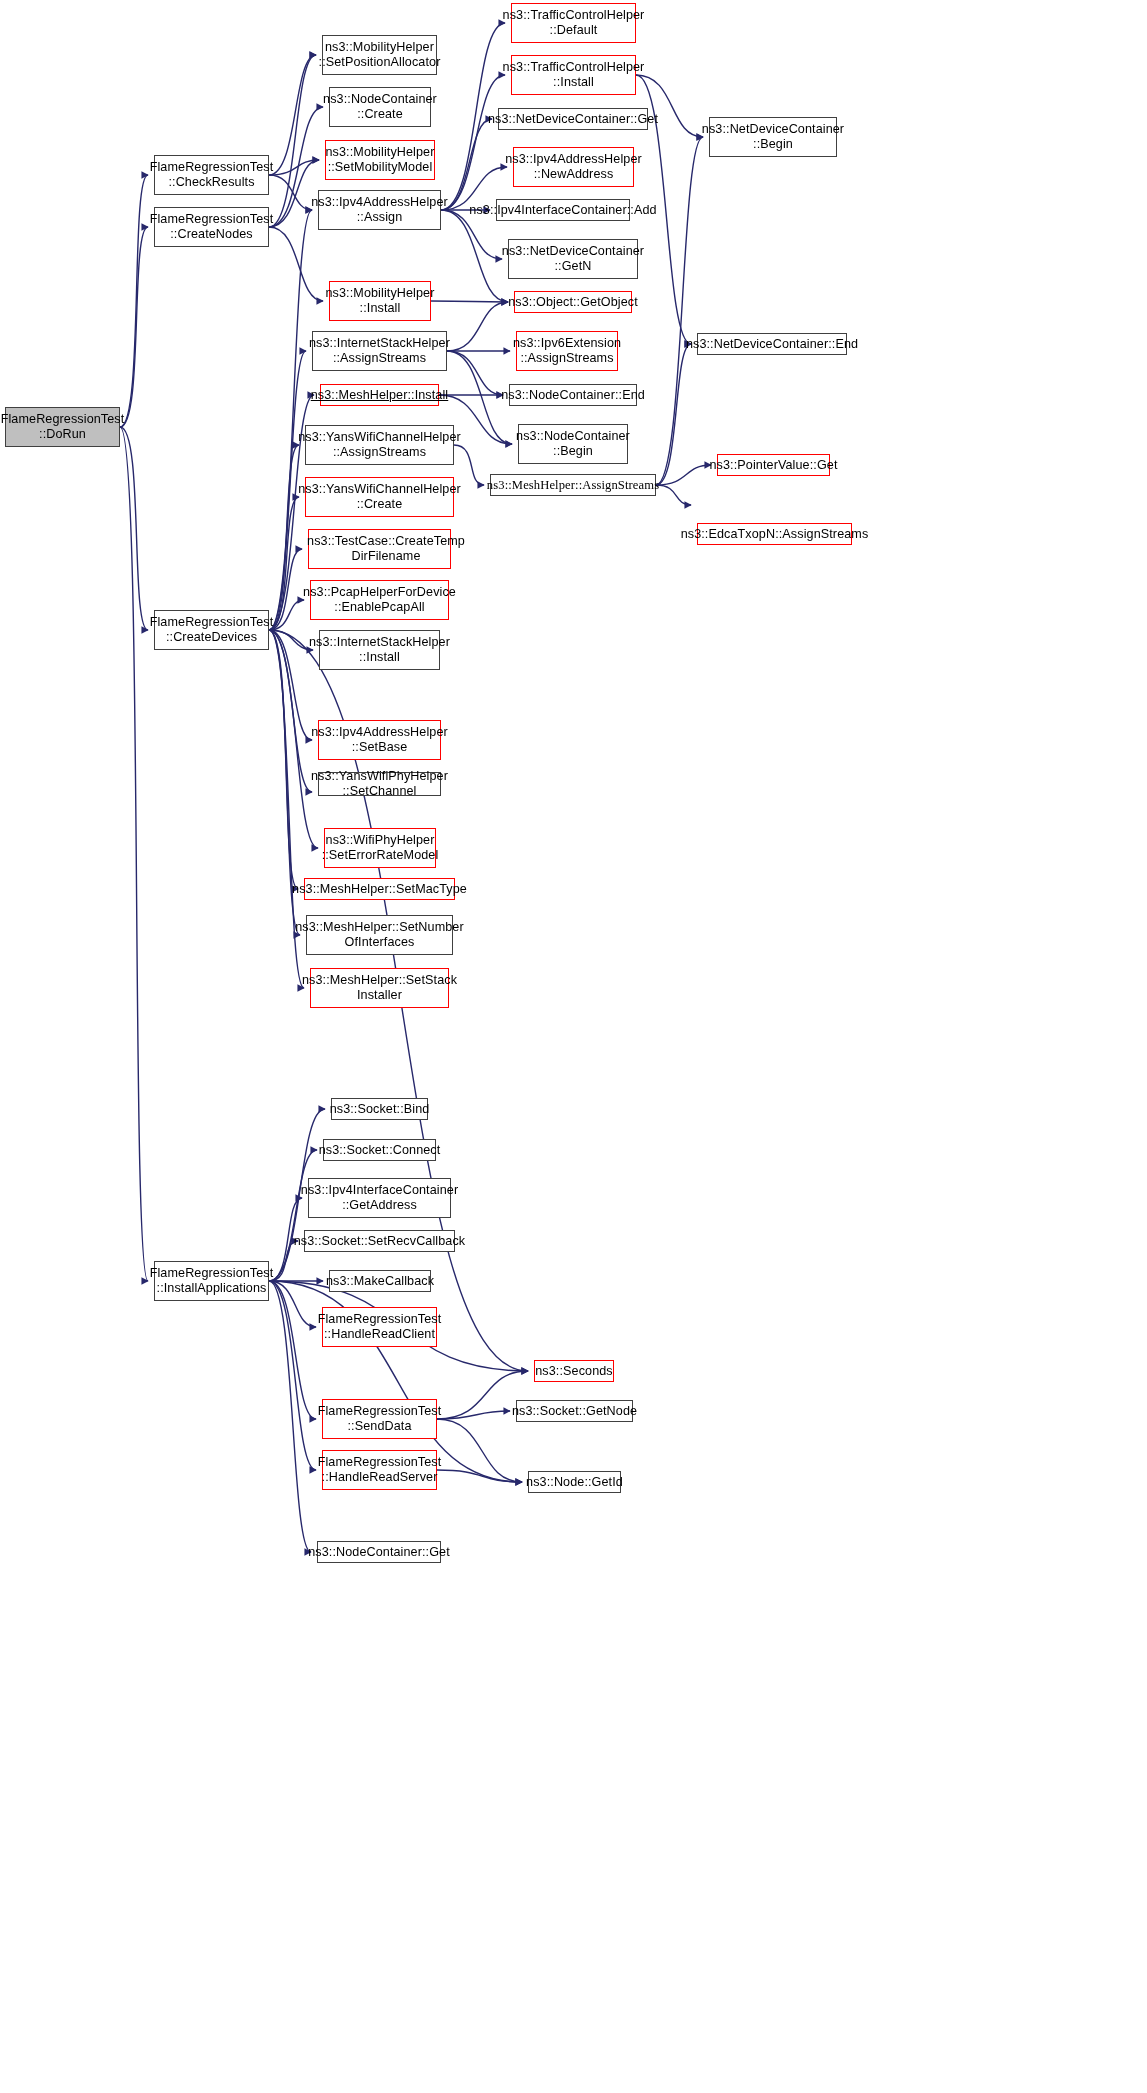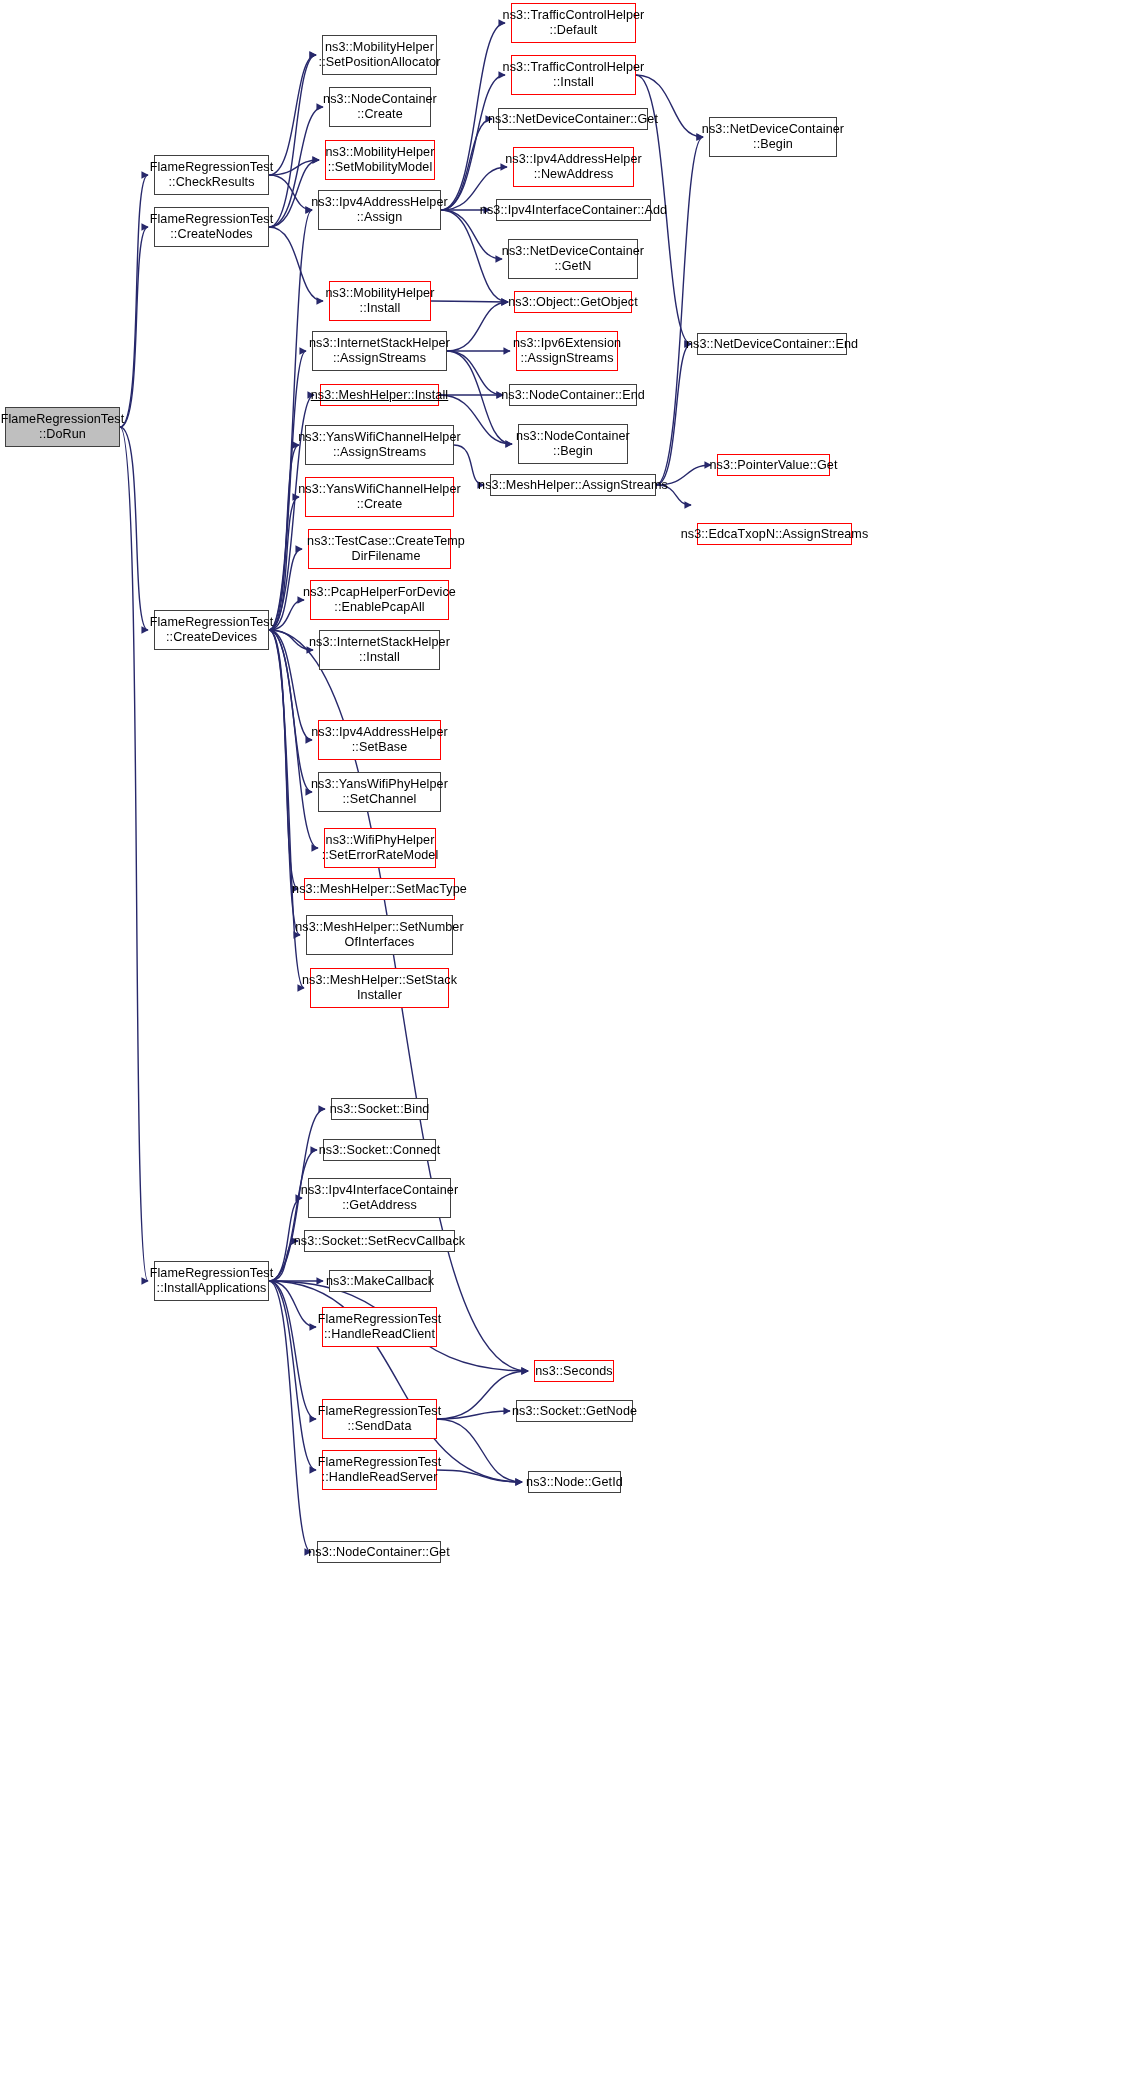--- a/index.html
+++ b/index.html
@@ -155,21 +155,21 @@
       <div class="node red" style="left: 305px; top: 477px; width: 149px; height: 40px;">ns3::YansWifiChannelHelper
 ::Create</div>
       <div class="node red" style="left: 308px; top: 529px; width: 143px; height: 40px; padding-left: 16px;">ns3::TestCase::CreateTemp
 DirFilename</div>
       <div class="node red" style="left: 310px; top: 580px; width: 139px; height: 40px;">ns3::PcapHelperForDevice
 ::EnablePcapAll</div>
       <div class="node" style="left: 319px; top: 630px; width: 121px; height: 40px;">ns3::InternetStackHelper
 ::Install</div>
       <div class="node red" style="left: 318px; top: 720px; width: 123px; height: 40px;">ns3::Ipv4AddressHelper
 ::SetBase</div>
-      <div class="node" style="left: 318px; top: 772px; width: 123px; height: 40px;">ns3::YansWifiPhyHelper
+      <div class="node" style="left: 318px; top: 772px; width: 123px; height: 24px;">ns3::YansWifiPhyHelper
 ::SetChannel</div>
       <div class="node red" style="left: 324px; top: 828px; width: 112px; height: 40px;">ns3::WifiPhyHelper
 ::SetErrorRateModel</div>
       <div class="node red" style="left: 304px; top: 878px; width: 151px; height: 22px;">ns3::MeshHelper::SetMacType</div>
       <div class="node" style="left: 306px; top: 915px; width: 147px; height: 40px;">ns3::MeshHelper::SetNumber
 OfInterfaces</div>
       <div class="node red" style="left: 310px; top: 968px; width: 139px; height: 40px;">ns3::MeshHelper::SetStack
 Installer</div>
       <div class="node" style="left: 331px; top: 1098px; width: 97px; height: 22px;">ns3::Socket::Bind</div>
       <div class="node" style="left: 323px; top: 1139px; width: 113px; height: 22px;">ns3::Socket::Connect</div>
@@ -184,30 +184,30 @@
       <div class="node red" style="left: 322px; top: 1450px; width: 115px; height: 40px;">FlameRegressionTest
 ::HandleReadServer</div>
       <div class="node" style="left: 317px; top: 1541px; width: 124px; height: 22px;">ns3::NodeContainer::Get</div>
       <div class="node red" style="left: 511px; top: 3px; width: 125px; height: 40px;">ns3::TrafficControlHelper
 ::Default</div>
       <div class="node red" style="left: 511px; top: 55px; width: 125px; height: 40px;">ns3::TrafficControlHelper
 ::Install</div>
       <div class="node" style="left: 498px; top: 108px; width: 150px; height: 22px;">ns3::NetDeviceContainer::Get</div>
       <div class="node red" style="left: 513px; top: 147px; width: 121px; height: 40px;">ns3::Ipv4AddressHelper
 ::NewAddress</div>
-      <div class="node" style="left: 496px; top: 199px; width: 155px; height: 22px;">ns3::Ipv4InterfaceContainer::Add</div>
+      <div class="node" style="left: 496px; top: 199px; width: 134px; height: 22px;">ns3::Ipv4InterfaceContainer::Add</div>
       <div class="node" style="left: 508px; top: 239px; width: 130px; height: 40px;">ns3::NetDeviceContainer
 ::GetN</div>
       <div class="node red" style="left: 514px; top: 291px; width: 118px; height: 22px;">ns3::Object::GetObject</div>
       <div class="node red" style="left: 516px; top: 331px; width: 102px; height: 40px;">ns3::Ipv6Extension
 ::AssignStreams</div>
       <div class="node" style="left: 509px; top: 384px; width: 128px; height: 22px;">ns3::NodeContainer::End</div>
       <div class="node" style="left: 518px; top: 424px; width: 110px; height: 40px;">ns3::NodeContainer
 ::Begin</div>
-      <div class="node" style="left: 490px; top: 474px; width: 166px; height: 22px;">ns3::MeshHelper::AssignStreams</div>
+      <div class="node" style="left: 490px; top: 474px; width: 166px; height: 22px; font-family: Liberation Serif, serif;">ns3::MeshHelper::AssignStreams</div>
       <div class="node red" style="left: 534px; top: 1360px; width: 80px; height: 22px;">ns3::Seconds</div>
       <div class="node" style="left: 516px; top: 1400px; width: 117px; height: 22px;">ns3::Socket::GetNode</div>
       <div class="node" style="left: 528px; top: 1471px; width: 93px; height: 22px;">ns3::Node::GetId</div>
       <div class="node" style="left: 709px; top: 117px; width: 128px; height: 40px;">ns3::NetDeviceContainer
 ::Begin</div>
       <div class="node" style="left: 697px; top: 333px; width: 150px; height: 22px;">ns3::NetDeviceContainer::End</div>
       <div class="node red" style="left: 717px; top: 454px; width: 113px; height: 22px;">ns3::PointerValue::Get</div>
       <div class="node red" style="left: 697px; top: 523px; width: 155px; height: 22px; text-align: right;">ns3::EdcaTxopN::AssignStreams</div>
     </div>
 </div>

